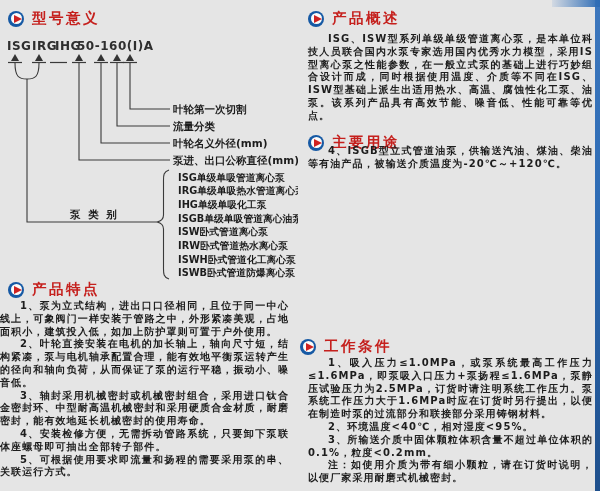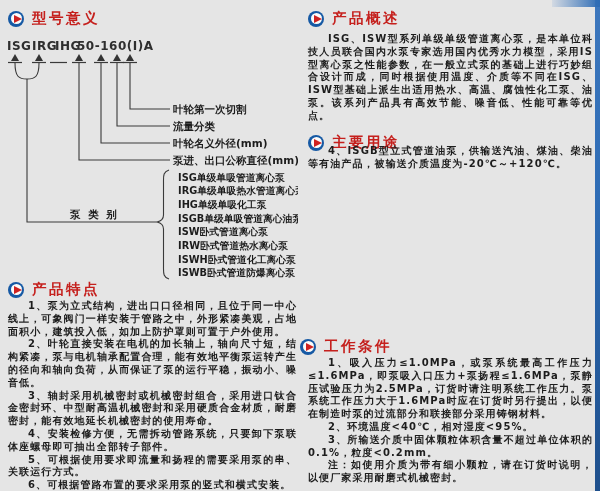--- a/index.html
+++ b/index.html
@@ -103,27 +103,26 @@
     <text class="plist" x="172" y="216">IRW卧式管道热水离心泵</text>
     <text class="plist" x="172" y="229.7">ISWH卧式管道化工离心泵</text>
     <text class="plist" x="172" y="243.4">ISWB卧式管道防爆离心泵</text>
   </svg>
 
   <div class="sec-h" style="left:8px; top:280px;justify-content:center;">
     <span class="h-icon"></span>
     <span class="t">产品特点</span>
   </div>
 
-  <div class="textcol" style="left:8px; top:300px; width:289px;">
+  <div class="textcol" style="left:0; top:300px; width:289px;">
     <p>1、泵为立式结构，进出口口径相同，且位于同一中心线上，可象阀门一样安装于管路之中，外形紧凑美观，占地面积小，建筑投入低，如加上防护罩则可置于户外使用。</p>
     <p>2、叶轮直接安装在电机的加长轴上，轴向尺寸短，结构紧凑，泵与电机轴承配置合理，能有效地平衡泵运转产生的径向和轴向负荷，从而保证了泵的运行平稳，振动小、噪音低。</p>
     <p>3、轴封采用机械密封或机械密封组合，采用进口钛合金密封环、中型耐高温机械密封和采用硬质合金材质，耐磨密封，能有效地延长机械密封的使用寿命。</p>
     <p>4、安装检修方便，无需拆动管路系统，只要卸下泵联体座螺母即可抽出全部转子部件。</p>
     <p>5、可根据使用要求即流量和扬程的需要采用泵的串、关联运行方式。</p>
-    <p>6、可根据管路布置的要求采用泵的竖式和横式安装。</p>
   </div>
 
   <div class="sec-h" style="left:308px; top:9px;">
     <span class="h-icon"></span>
     <span class="t">产品概述</span>
   </div>
 
   <div class="textcol" style="left:308px; top:33px; width:285px;">
     <p>ISG、ISW型系列单级单级管道离心泵，是本单位科技人员联合国内水泵专家选用国内优秀水力模型，采用IS型离心泵之性能参数，在一般立式泵的基础上进行巧妙组合设计而成，同时根据使用温度、介质等不同在ISG、ISW型基础上派生出适用热水、高温、腐蚀性化工泵、油泵。该系列产品具有高效节能、噪音低、性能可靠等优点。</p>
   </div>

